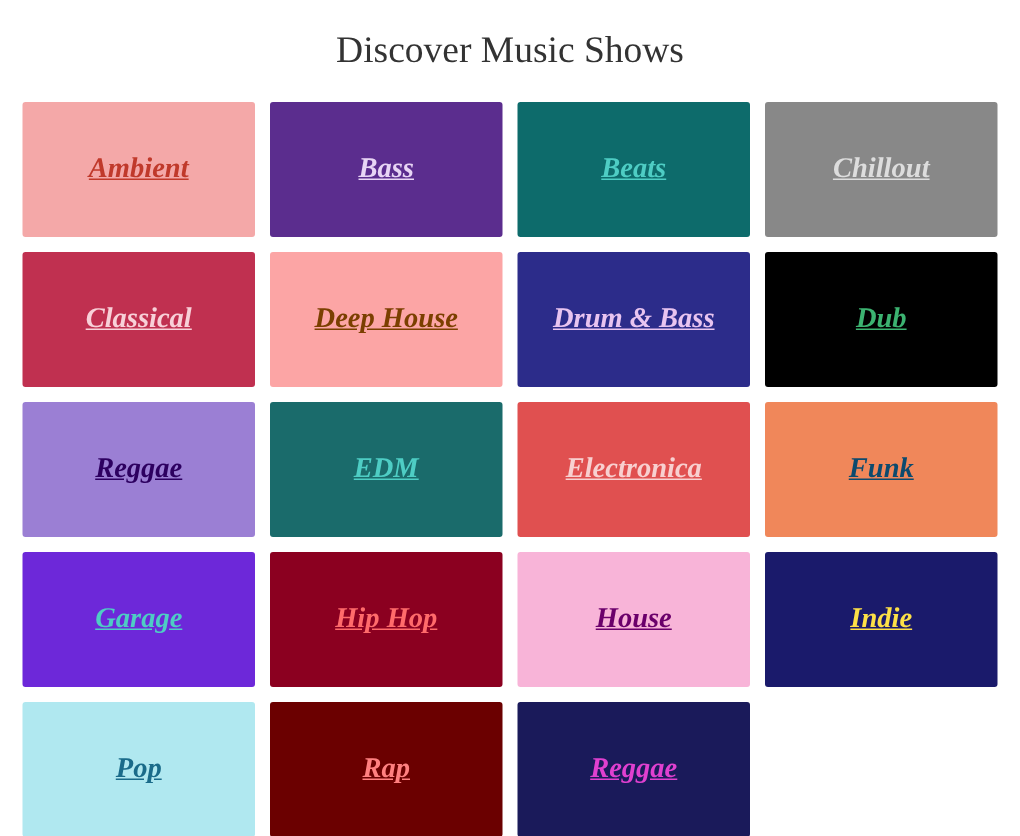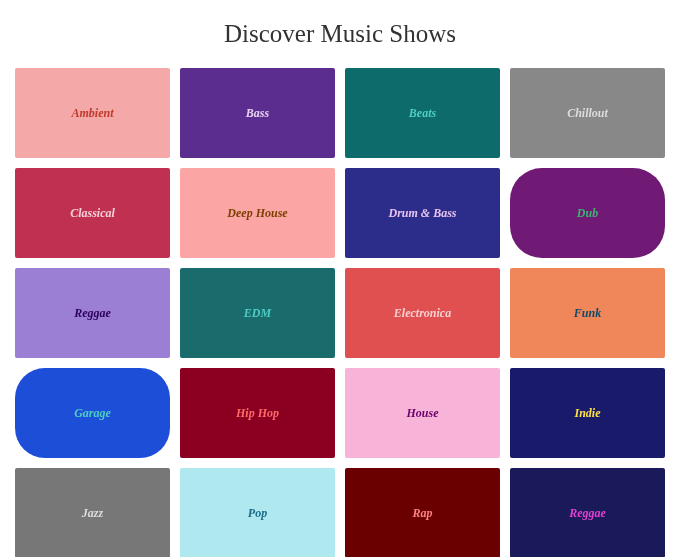--- a/index.html
+++ b/index.html
@@ -35,24 +35,25 @@
 
     .genre-tile {
       display: flex;
       align-items: center;
       justify-content: center;
       cursor: pointer;
       border-radius: 2px;
     }
 
     .genre-label {
-      font-size: 12px;
+      font-size: 19px;
       font-weight: bold;
       text-align: center;
       font-style: italic;
+      text-decoration: underline;
     }
   </style>
 </head>
 <body>
 
 <h1 id="page-title">Discover Music Shows</h1>
 
 <div class="grid">
 <div class="genre-tile" style="background-color: rgb(244, 168, 168);">
       <span class="genre-label" style="color: rgb(192, 57, 43);">Ambient</span>
@@ -68,49 +69,46 @@
     </div>
     <div class="genre-tile" style="background-color: rgb(192, 48, 80);">
       <span class="genre-label" style="color: rgb(248, 208, 216);">Classical</span>
     </div>
     <div class="genre-tile" style="background-color: #fca5a5;">
       <span class="genre-label" style="color: rgb(123, 63, 0);">Deep House</span>
     </div>
     <div class="genre-tile" style="background-color: rgb(44, 44, 138);">
       <span class="genre-label" style="color: rgb(232, 196, 240);">Drum &amp; Bass</span>
     </div>
-    <div class="genre-tile" style="background-color: #701a75; border-radius: 32px;">
+    <div class="genre-tile" style="background-color: #000000;">
       <span class="genre-label" style="color: rgb(60, 179, 113);">Dub</span>
     </div>
     <div class="genre-tile" style="background-color: rgb(155, 127, 212);">
       <span class="genre-label" style="color: rgb(45, 0, 96);">Reggae</span>
     </div>
     <div class="genre-tile" style="background-color: rgb(26, 107, 107);">
       <span class="genre-label" style="color: rgb(78, 205, 196);">EDM</span>
     </div>
     <div class="genre-tile" style="background-color: rgb(224, 80, 80);">
       <span class="genre-label" style="color: rgb(248, 208, 208);">Electronica</span>
     </div>
     <div class="genre-tile" style="background-color: rgb(240, 135, 90);">
       <span class="genre-label" style="color: #0c4a6e;">Funk</span>
     </div>
-    <div class="genre-tile" style="background-color: #1d4ed8; border-radius: 30px;">
+    <div class="genre-tile" style="background-color: #6d28d9;">
       <span class="genre-label" style="color: rgb(78, 205, 196);">Garage</span>
     </div>
     <div class="genre-tile" style="background-color: rgb(139, 0, 32);">
       <span class="genre-label" style="color: rgb(255, 107, 107);">Hip Hop</span>
     </div>
     <div class="genre-tile" style="background-color: rgb(248, 180, 216);">
       <span class="genre-label" style="color: rgb(107, 0, 107);">House</span>
     </div>
     <div class="genre-tile" style="background-color: rgb(26, 26, 107);">
       <span class="genre-label" style="color: #fde047;">Indie</span>
-    </div>
-    <div class="genre-tile" style="background-color: rgb(119, 119, 119);">
-      <span class="genre-label" style="color: rgb(221, 221, 221);">Jazz</span>
     </div>
     <div class="genre-tile" style="background-color: rgb(176, 232, 240);">
       <span class="genre-label" style="color: rgb(26, 107, 138);">Pop</span>
     </div>
     <div class="genre-tile" style="background-color: rgb(107, 0, 0);">
       <span class="genre-label" style="color: rgb(255, 128, 128);">Rap</span>
     </div>
     <div class="genre-tile" style="background-color: rgb(26, 26, 90);">
       <span class="genre-label" style="color: rgb(224, 64, 208);">Reggae</span>
     </div>

